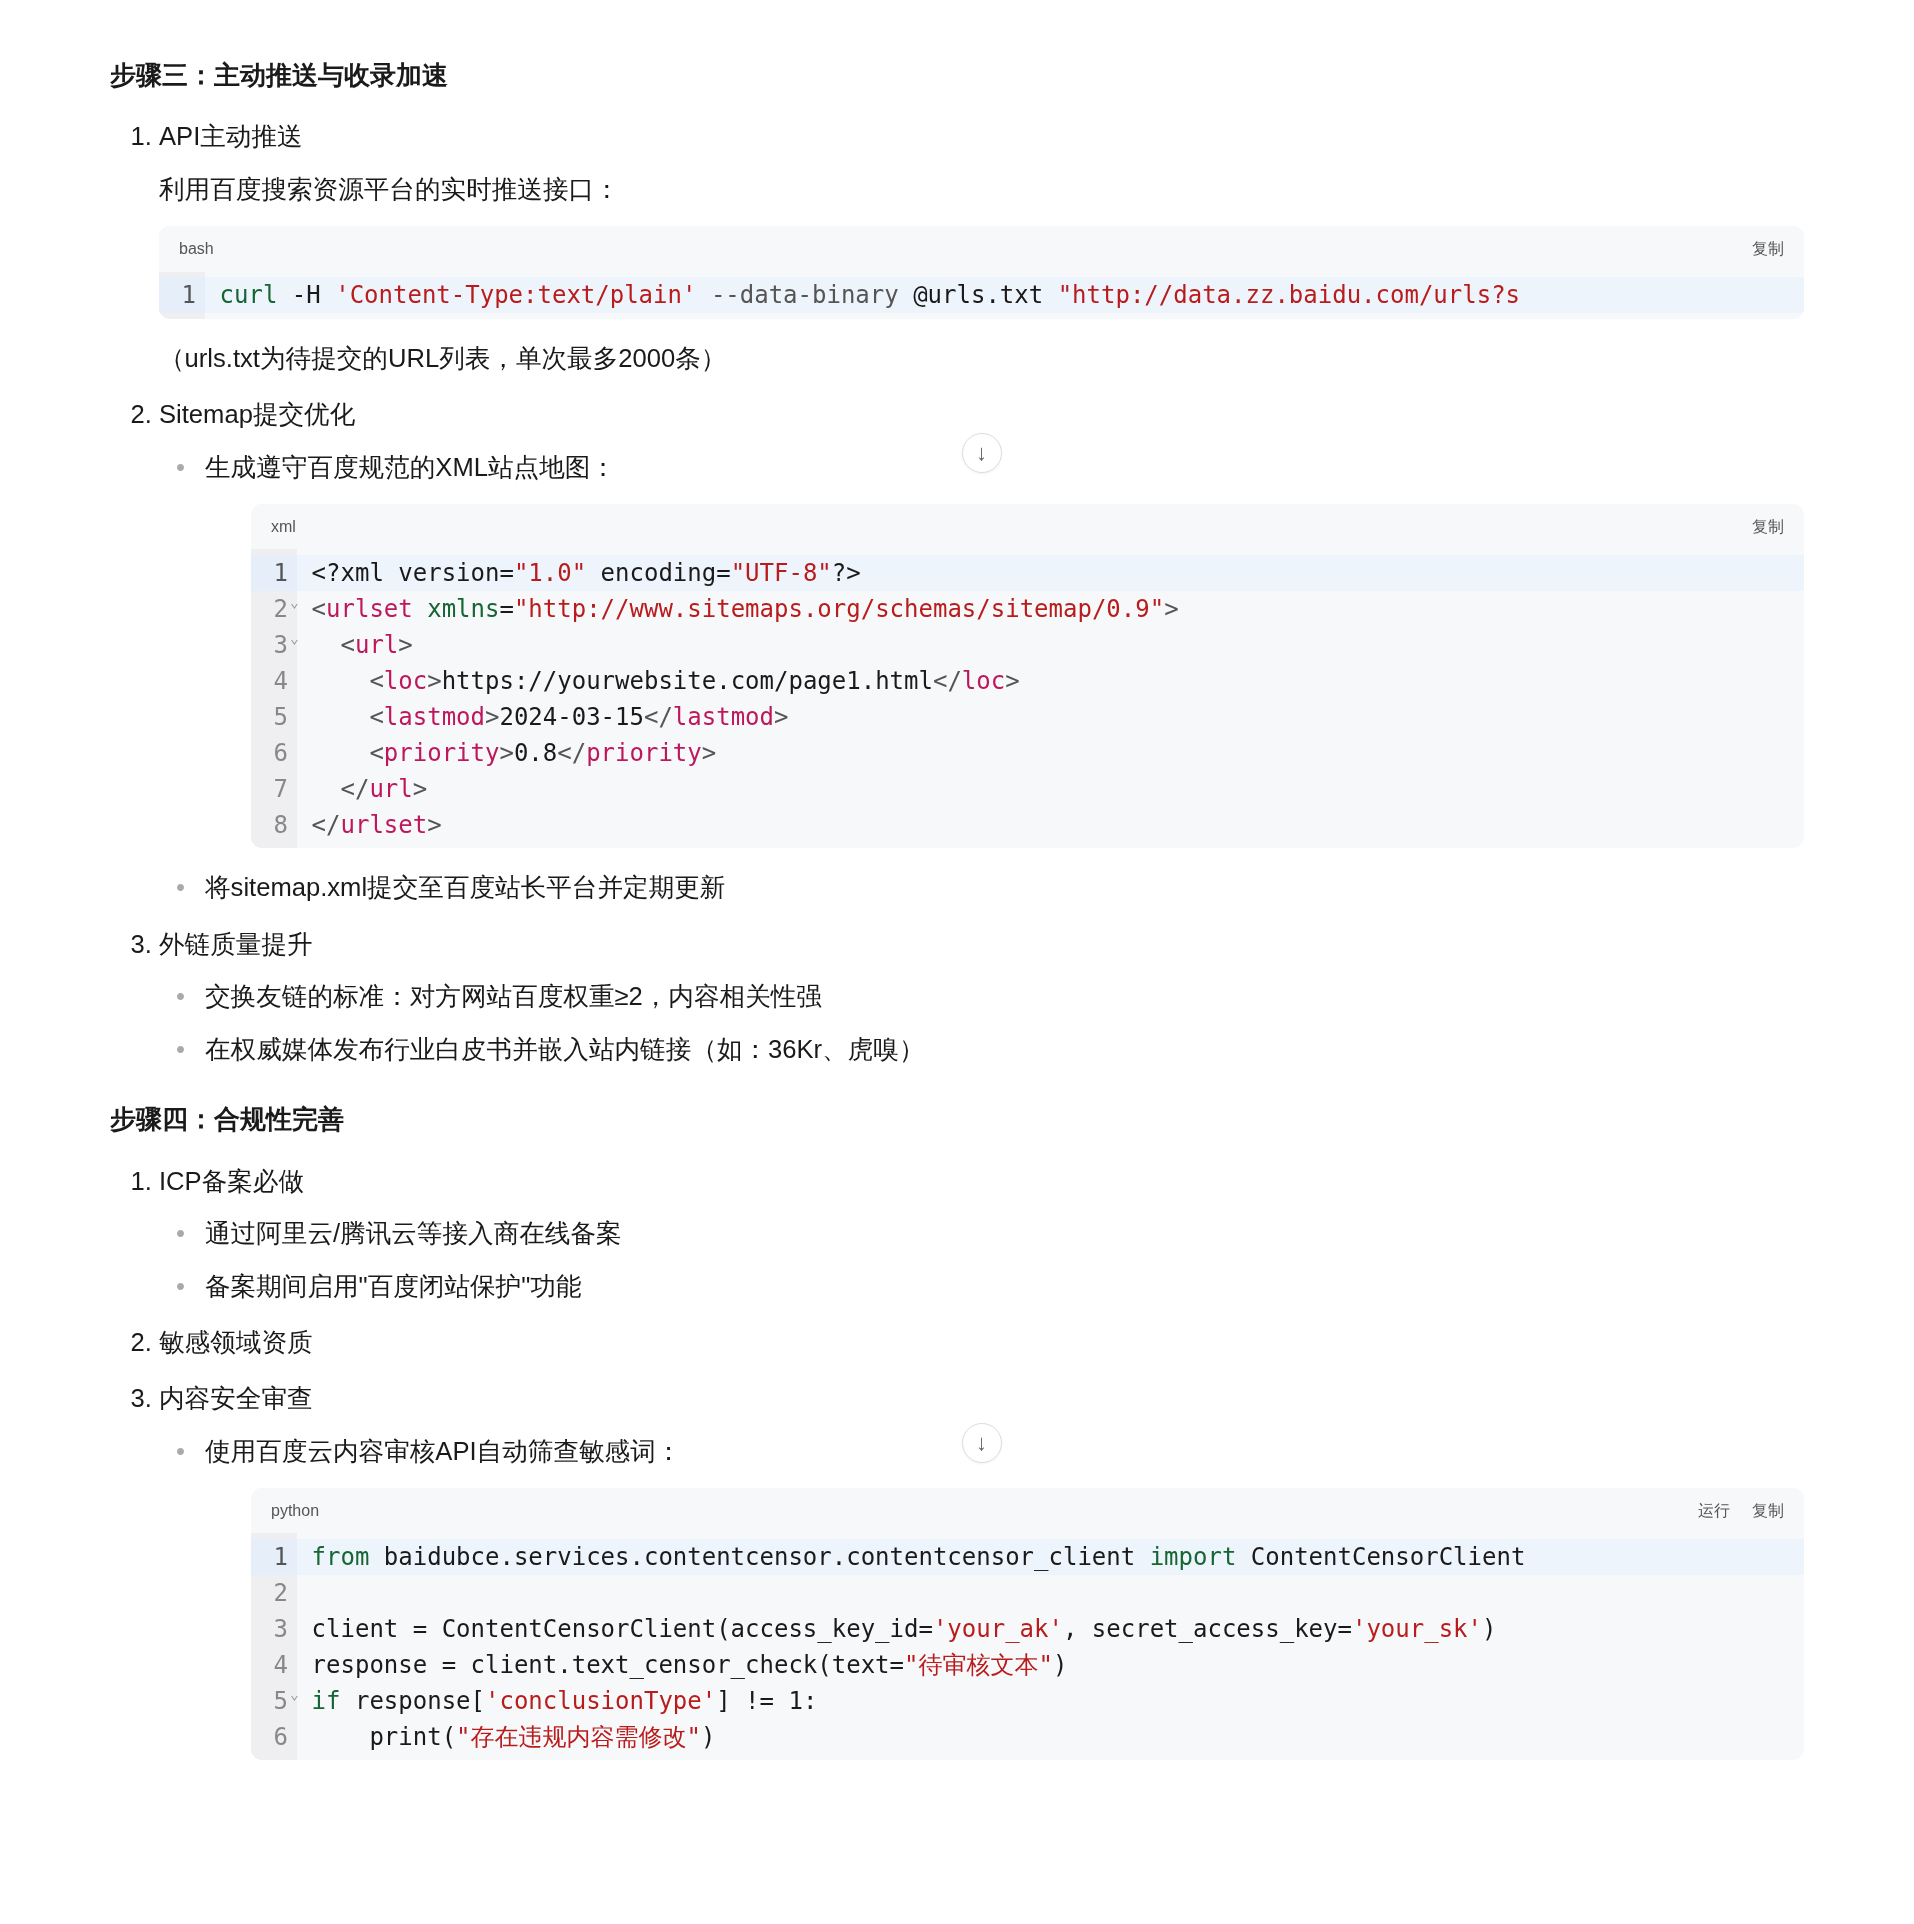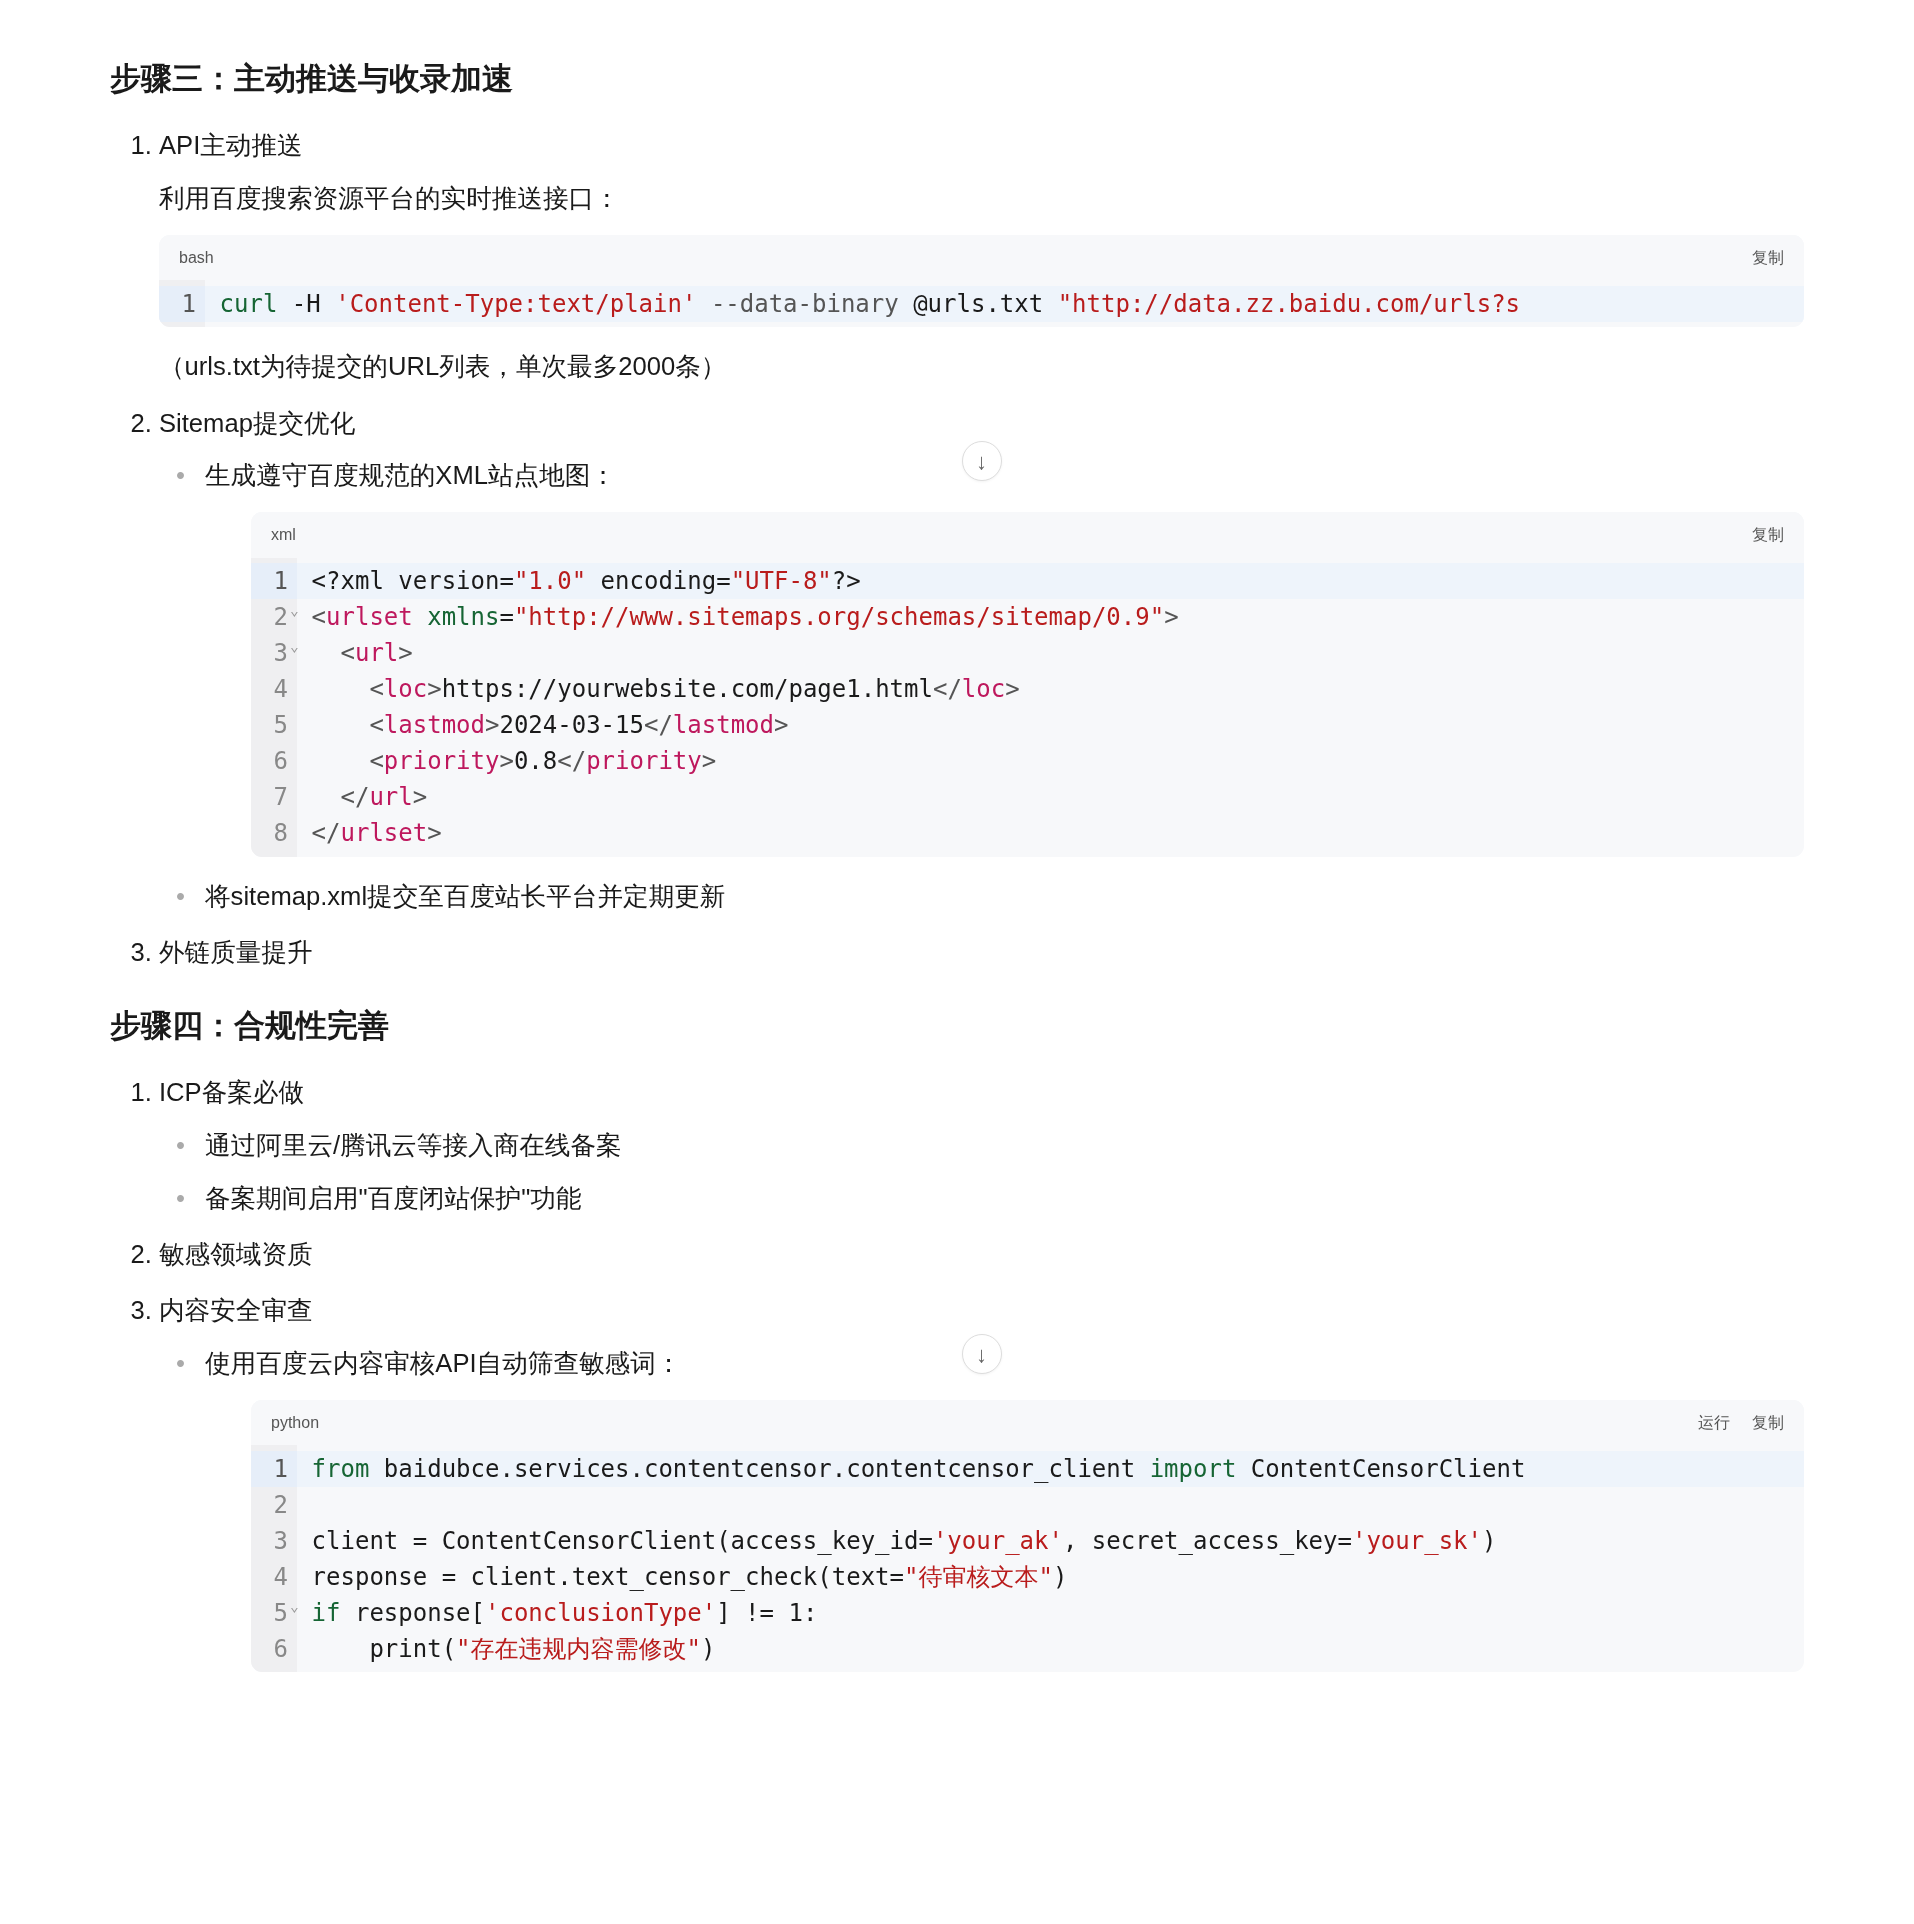--- a/index.html
+++ b/index.html
@@ -4,21 +4,21 @@
 <style>
   * { box-sizing: border-box; margin: 0; padding: 0; }
   body {
     font-family: -apple-system, "PingFang SC", "Microsoft YaHei", sans-serif;
     color: #1a1a1a;
     font-size: 25.6px;
     line-height: 1.7;
     padding: 27.4px 110px 55px 110px;
     background: #fff;
   }
-  h3.step-title { font-size: 31px; font-weight: 700; margin: 25.6px 0 18.3px 0; }
+  h3.step-title { font-size: 26px; font-weight: 700; margin: 25.6px 0 18.3px 0; }
   ol.level1 { list-style: decimal; padding-left: 49px; margin: 0 0 9.1px 0; }
   ol.level1 > li { margin: 12.8px 0; font-size: 25.6px; }
   ol.level1 > li > .li-title { font-weight: 400; }
   .desc { font-weight: 400; margin: 9.1px 0 12.8px 0; }
   ul.bullets { list-style: none; padding-left: 46px; margin: 7.3px 0; }
   ul.bullets > li { position: relative; margin: 9.1px 0; }
   ul.bullets > li::before { content: "•"; position: absolute; left: -29px; color: #aaa; font-size: 25.6px; }
   .code-wrap { margin: 14.6px 0 18.3px 0; border-radius: 11px; overflow: hidden; background: #f7f8fa; }
   .code-wrap.indented { margin-left: 46px; }
   .code-header {
@@ -109,20 +109,24 @@
             <div class="code-lines"><div class="cl hl">&lt;?xml version=<span class="tok-str">"1.0"</span> encoding=<span class="tok-str">"UTF-8"</span>?&gt;</div><div class="cl"><span class="tok-punc">&lt;</span><span class="tok-tag">urlset</span> <span class="tok-attr">xmlns</span>=<span class="tok-str">"http://www.sitemaps.org/schemas/sitemap/0.9"</span><span class="tok-punc">&gt;</span></div><div class="cl">  <span class="tok-punc">&lt;</span><span class="tok-tag">url</span><span class="tok-punc">&gt;</span></div><div class="cl">    <span class="tok-punc">&lt;</span><span class="tok-tag">loc</span><span class="tok-punc">&gt;</span>https://yourwebsite.com/page1.html<span class="tok-punc">&lt;/</span><span class="tok-tag">loc</span><span class="tok-punc">&gt;</span></div><div class="cl">    <span class="tok-punc">&lt;</span><span class="tok-tag">lastmod</span><span class="tok-punc">&gt;</span>2024-03-15<span class="tok-punc">&lt;/</span><span class="tok-tag">lastmod</span><span class="tok-punc">&gt;</span></div><div class="cl">    <span class="tok-punc">&lt;</span><span class="tok-tag">priority</span><span class="tok-punc">&gt;</span>0.8<span class="tok-punc">&lt;/</span><span class="tok-tag">priority</span><span class="tok-punc">&gt;</span></div><div class="cl">  <span class="tok-punc">&lt;/</span><span class="tok-tag">url</span><span class="tok-punc">&gt;</span></div><div class="cl"><span class="tok-punc">&lt;/</span><span class="tok-tag">urlset</span><span class="tok-punc">&gt;</span></div></div>
           </div>
         </div>
       </li>
       <li><span>将sitemap.xml提交至百度站长平台并定期更新</span></li>
     </ul>
   </li>
 
   <li>
     <span class="li-title">外链质量提升</span>
+    <ul class="bullets">
+      <li><span>交换友链的标准：对方网站百度权重≥2，内容相关性强</span></li>
+      <li><span>在权威媒体发布行业白皮书并嵌入站内链接（如：36Kr、虎嗅）</span></li>
+    </ul>
   </li>
 </ol>
 
 <h3 class="step-title">步骤四：合规性完善</h3>
 <ol class="level1">
   <li>
     <span class="li-title">ICP备案必做</span>
     <ul class="bullets">
       <li><span>通过阿里云/腾讯云等接入商在线备案</span></li>
       <li><span>备案期间启用"百度闭站保护"功能</span></li>

